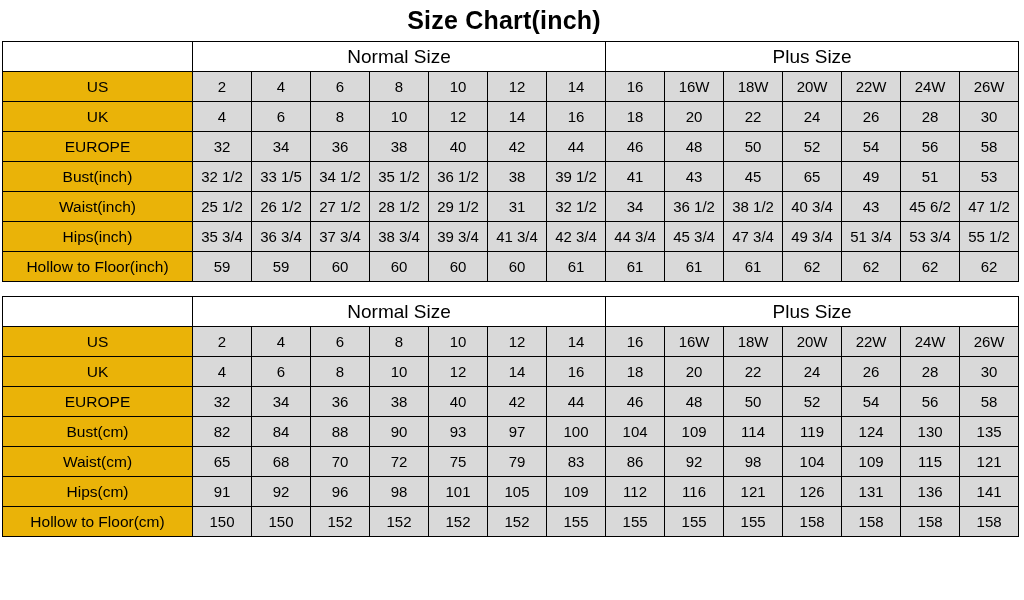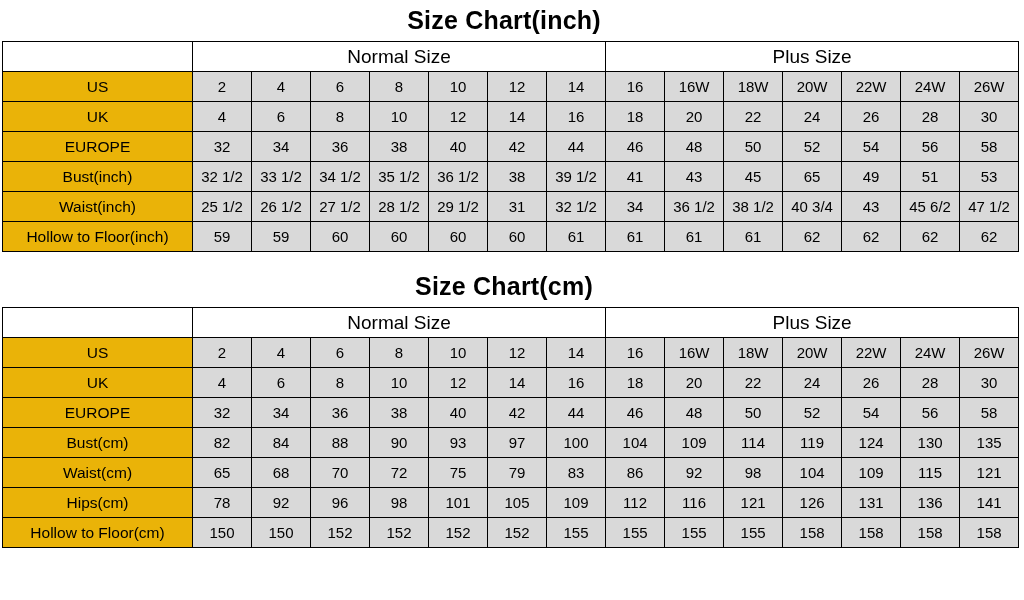--- a/index.html
+++ b/index.html
@@ -147,21 +147,21 @@
           <td>48</td>
           <td>50</td>
           <td>52</td>
           <td>54</td>
           <td>56</td>
           <td>58</td>
         </tr>
         <tr>
           <td class="label">Bust(inch)</td>
           <td>32 1/2</td>
-          <td>33 1/2</td>
+          <td>33 1/5</td>
           <td>34 1/2</td>
           <td>35 1/2</td>
           <td>36 1/2</td>
           <td>38</td>
           <td>39 1/2</td>
           <td>41</td>
           <td>43</td>
           <td>45</td>
           <td>65</td>
           <td>49</td>
@@ -179,20 +179,37 @@
           <td>32 1/2</td>
           <td>34</td>
           <td>36 1/2</td>
           <td>38 1/2</td>
           <td>40 3/4</td>
           <td>43</td>
           <td>45 6/2</td>
           <td>47 1/2</td>
         </tr>
         <tr>
+          <td class="label">Hips(inch)</td>
+          <td>35 3/4</td>
+          <td>36 3/4</td>
+          <td>37 3/4</td>
+          <td>38 3/4</td>
+          <td>39 3/4</td>
+          <td>41 3/4</td>
+          <td>42 3/4</td>
+          <td>44 3/4</td>
+          <td>45 3/4</td>
+          <td>47 3/4</td>
+          <td>49 3/4</td>
+          <td>51 3/4</td>
+          <td>53 3/4</td>
+          <td>55 1/2</td>
+        </tr>
+        <tr>
           <td class="label">Hollow to Floor(inch)</td>
           <td>59</td>
           <td>59</td>
           <td>60</td>
           <td>60</td>
           <td>60</td>
           <td>60</td>
           <td>61</td>
           <td>61</td>
           <td>61</td>
@@ -202,21 +219,20 @@
           <td>62</td>
           <td>62</td>
         </tr>
       </tbody>
     </table>
   </div>
 
   <div class="gap"></div>
 
   <div class="chart-block">
-    <div class="chart-title">Size Chart(cm)</div>
     <table class="size-table">
       <colgroup>
         <col class="col-label">
         <col class="col-data">
           <col class="col-data">
           <col class="col-data">
           <col class="col-data">
           <col class="col-data">
           <col class="col-data">
           <col class="col-data">
@@ -314,21 +330,21 @@
           <td>86</td>
           <td>92</td>
           <td>98</td>
           <td>104</td>
           <td>109</td>
           <td>115</td>
           <td>121</td>
         </tr>
         <tr>
           <td class="label">Hips(cm)</td>
-          <td>78</td>
+          <td>91</td>
           <td>92</td>
           <td>96</td>
           <td>98</td>
           <td>101</td>
           <td>105</td>
           <td>109</td>
           <td>112</td>
           <td>116</td>
           <td>121</td>
           <td>126</td>

